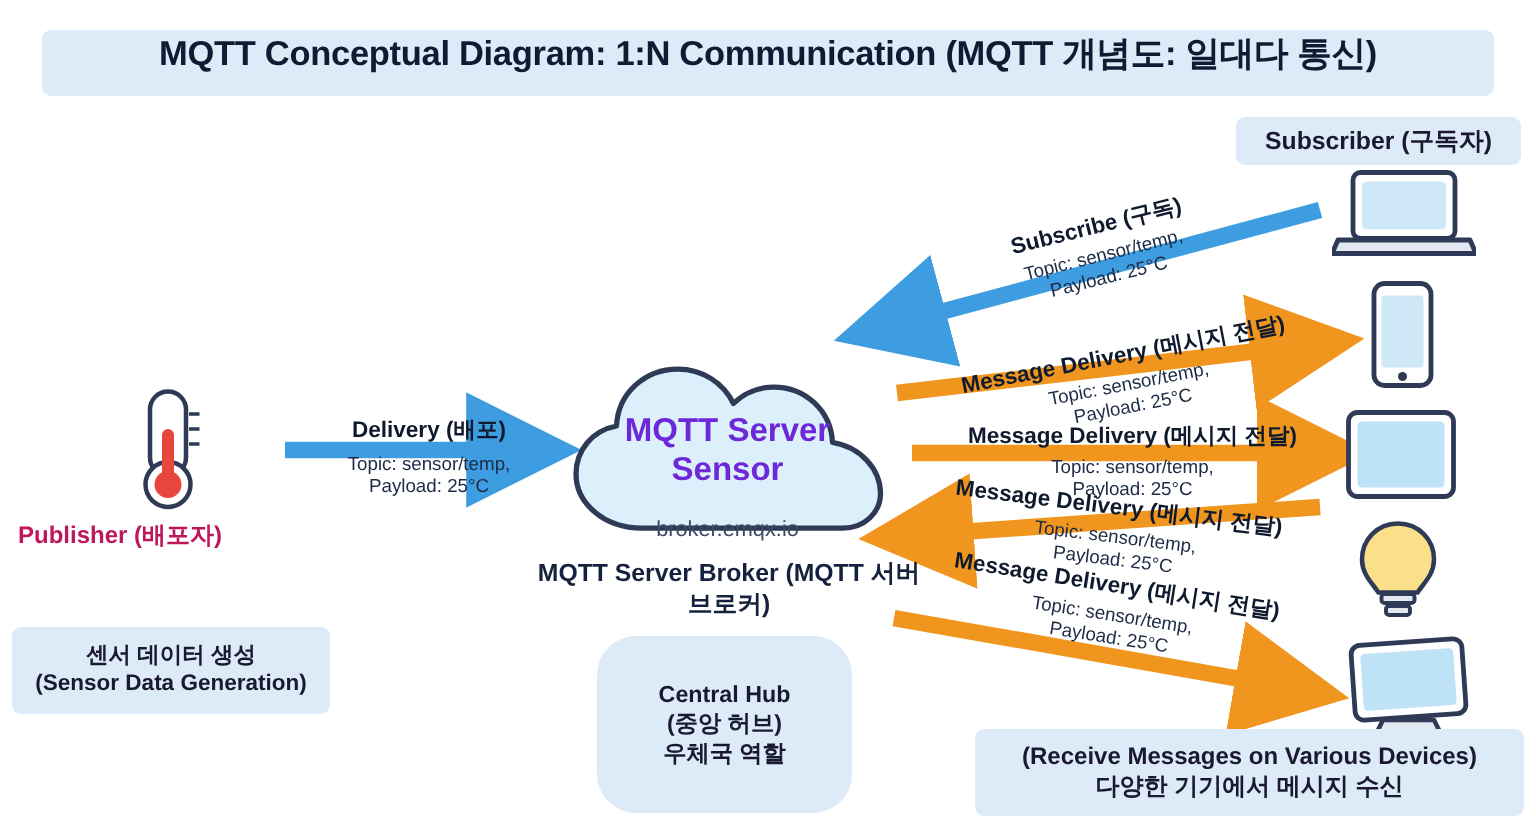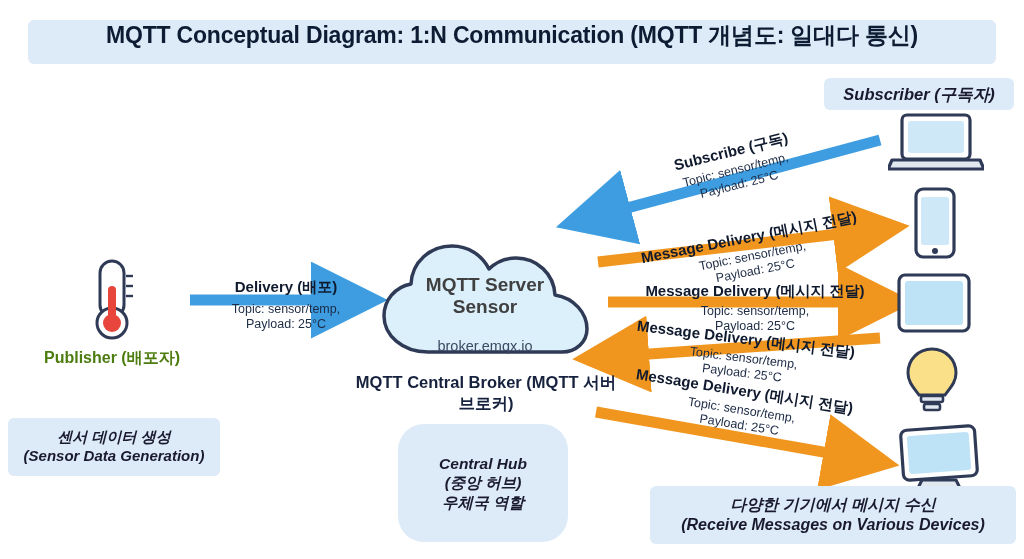--- a/index.html
+++ b/index.html
@@ -41,34 +41,34 @@
     border-radius: 6px;
     display: flex;
     flex-direction: column;
     align-items: center;
     justify-content: center;
     text-align: center;
     line-height: 1.25;
     padding: 6px 10px;
   }
   .box .ln { display: block; white-space: nowrap; }
-  .bold { font-weight: bold; font-style: italic; }
+  .bold { font-weight: bold; }
   
   #publisher-group {
     position: absolute;
     left: 12px; top: 258px;
     width: 200px;
   }
   .node-caption {
-    text-align: center;
+    text-align: left;
     font-weight: bold;
     font-size: 16px;
     line-height: 1.22;
     margin-top: 6px;
-    color: #4d7c0f;
+    color: #be185d;
   }
   
   .thermo-wrap {
     width: 62px; height: 84px;
     margin: 0 auto;
     position: relative;
   }
   
   #broker-group {
     position: absolute;
@@ -76,23 +76,23 @@
     width: 226px;
   }
   .broker-text {
     position: absolute;
     left: 0; top: 0;
     width: 226px;
     text-align: center;
     pointer-events: none;
   }
   .broker-title {
-    font-size: 19px;
-    font-weight: bold;
-    color: #404040;
+    font-size: 22px;
+    font-weight: bold;
+    color: #6d28d9;
     line-height: 1.18;
   }
   .broker-host {
     font-size: 14.5px;
     color: #3c4a63;
     margin-top: 19px;
   }
   #broker-caption {
     position: absolute;
     left: 355px; top: 372px;
@@ -206,21 +206,21 @@
                C202,58 215,73 215,89 C215,102 204,112 190,112 Z" fill="#dcf0fb" stroke="#2f3a56" stroke-width="3.5" stroke-linejoin="round"></path>
     </svg>
     <div class="broker-text" style="top:34px;">
       <div class="broker-title">MQTT Server</div>
       <div class="broker-title">Sensor</div>
       <div class="broker-host">broker.emqx.io</div>
     </div>
   </div>
 
   <div id="broker-caption">
-    <span class="ln">MQTT Central Broker</span>
+    <span class="ln">MQTT Server Broker</span>
     <span class="ln">(MQTT 서버 브로커)</span>
   </div>
 
   <div class="box" id="broker-note">
     <span class="ln bold">Central Hub</span>
     <span class="ln bold">(중앙 허브)</span>
     <span class="ln bold">우체국 역할</span>
   </div>
 
   <div class="box" id="subscriber-header">
@@ -260,22 +260,22 @@
 
   <div style="position:absolute; left:896px; top:424px;">
     <svg width="86" height="72" viewBox="0 0 86 72">
       <rect x="6" y="4" width="74" height="50" rx="6" fill="#ffffff" stroke="#2f3a56" stroke-width="3.2" transform="rotate(-4 43 29)"></rect>
       <rect x="12" y="10" width="62" height="38" rx="3" fill="#bfe3f6" transform="rotate(-4 43 29)"></rect>
       <path d="M26,56 L60,56 L66,68 L20,68 Z" fill="#e2e8f0" stroke="#2f3a56" stroke-width="3" stroke-linejoin="round"></path>
     </svg>
   </div>
 
   <div class="box" id="devices-note">
+    <span class="ln bold">(Receive Messages on Various Devices)</span>
     <span class="ln bold">다양한 기기에서 메시지 수신</span>
-    <span class="ln bold">(Receive Messages on Various Devices)</span>
   </div>
 
   <div class="arrow-label" style="left:186px; top:278px; width:200px;">
     <span class="al-title">Delivery (배포)</span>
     <span class="al-sub" style="margin-top:6px;">Topic: sensor/temp,</span>
     <span class="al-sub">Payload: 25°C</span>
   </div>
 
   <div class="arrow-label rot-blue" style="left:640px; top:142px; width:190px;">
     <span class="al-title">Subscribe (구독)</span>

